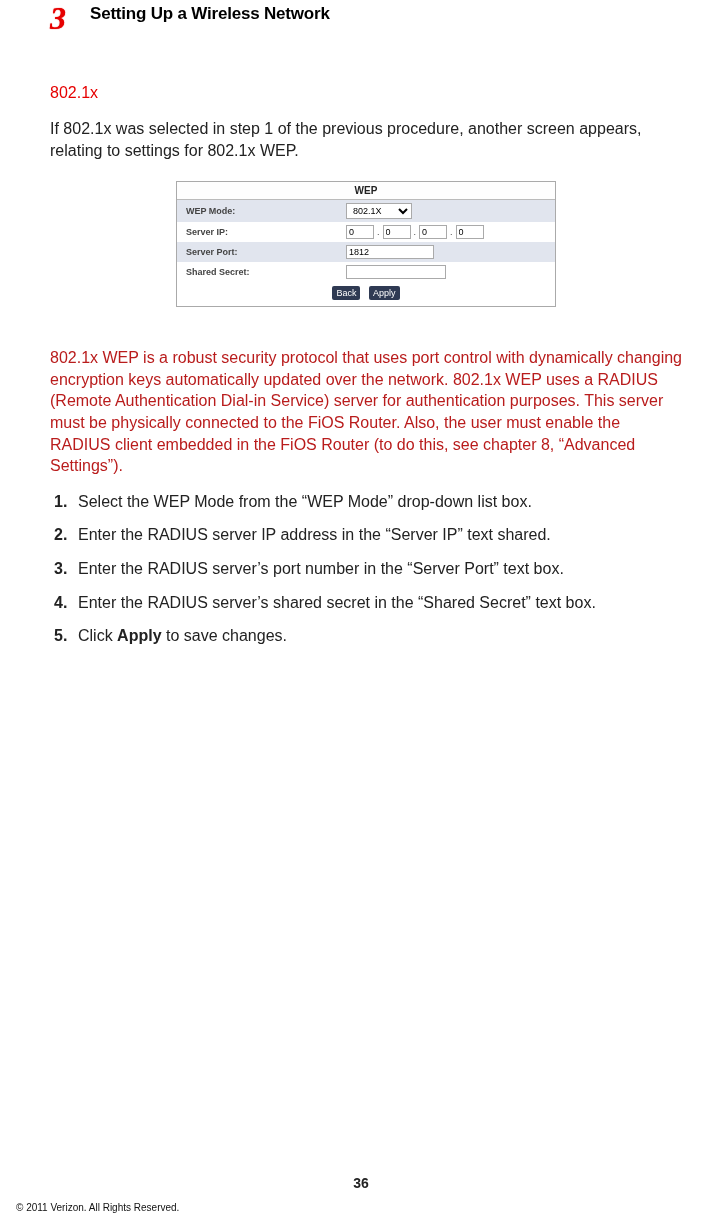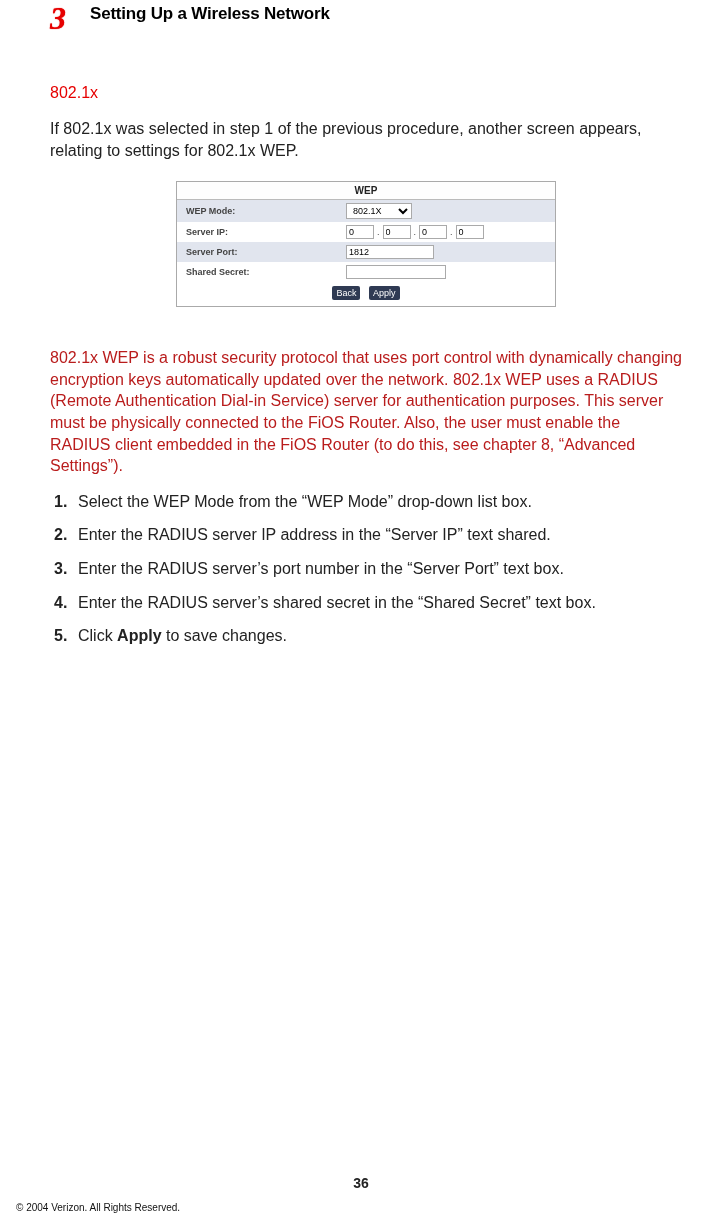--- a/index.html
+++ b/index.html
@@ -134,15 +134,15 @@
       <span class="num">4.</span>
       <span class="txt">Enter the RADIUS server’s shared secret in the “Shared Secret” text box.</span>
     </li>
     <li>
       <span class="num">5.</span>
       <span class="txt"><span>Click </span><span class="bold-inline">Apply</span><span> to save changes.</span></span>
     </li>
   </ol>
 
   <div class="page-num">36</div>
-  <div class="copyright">© 2004 Verizon. All Rights Reserved.</div>
+  <div class="copyright">© 2011 Verizon. All Rights Reserved.</div>
 
 </div>
 
 </body></html>

